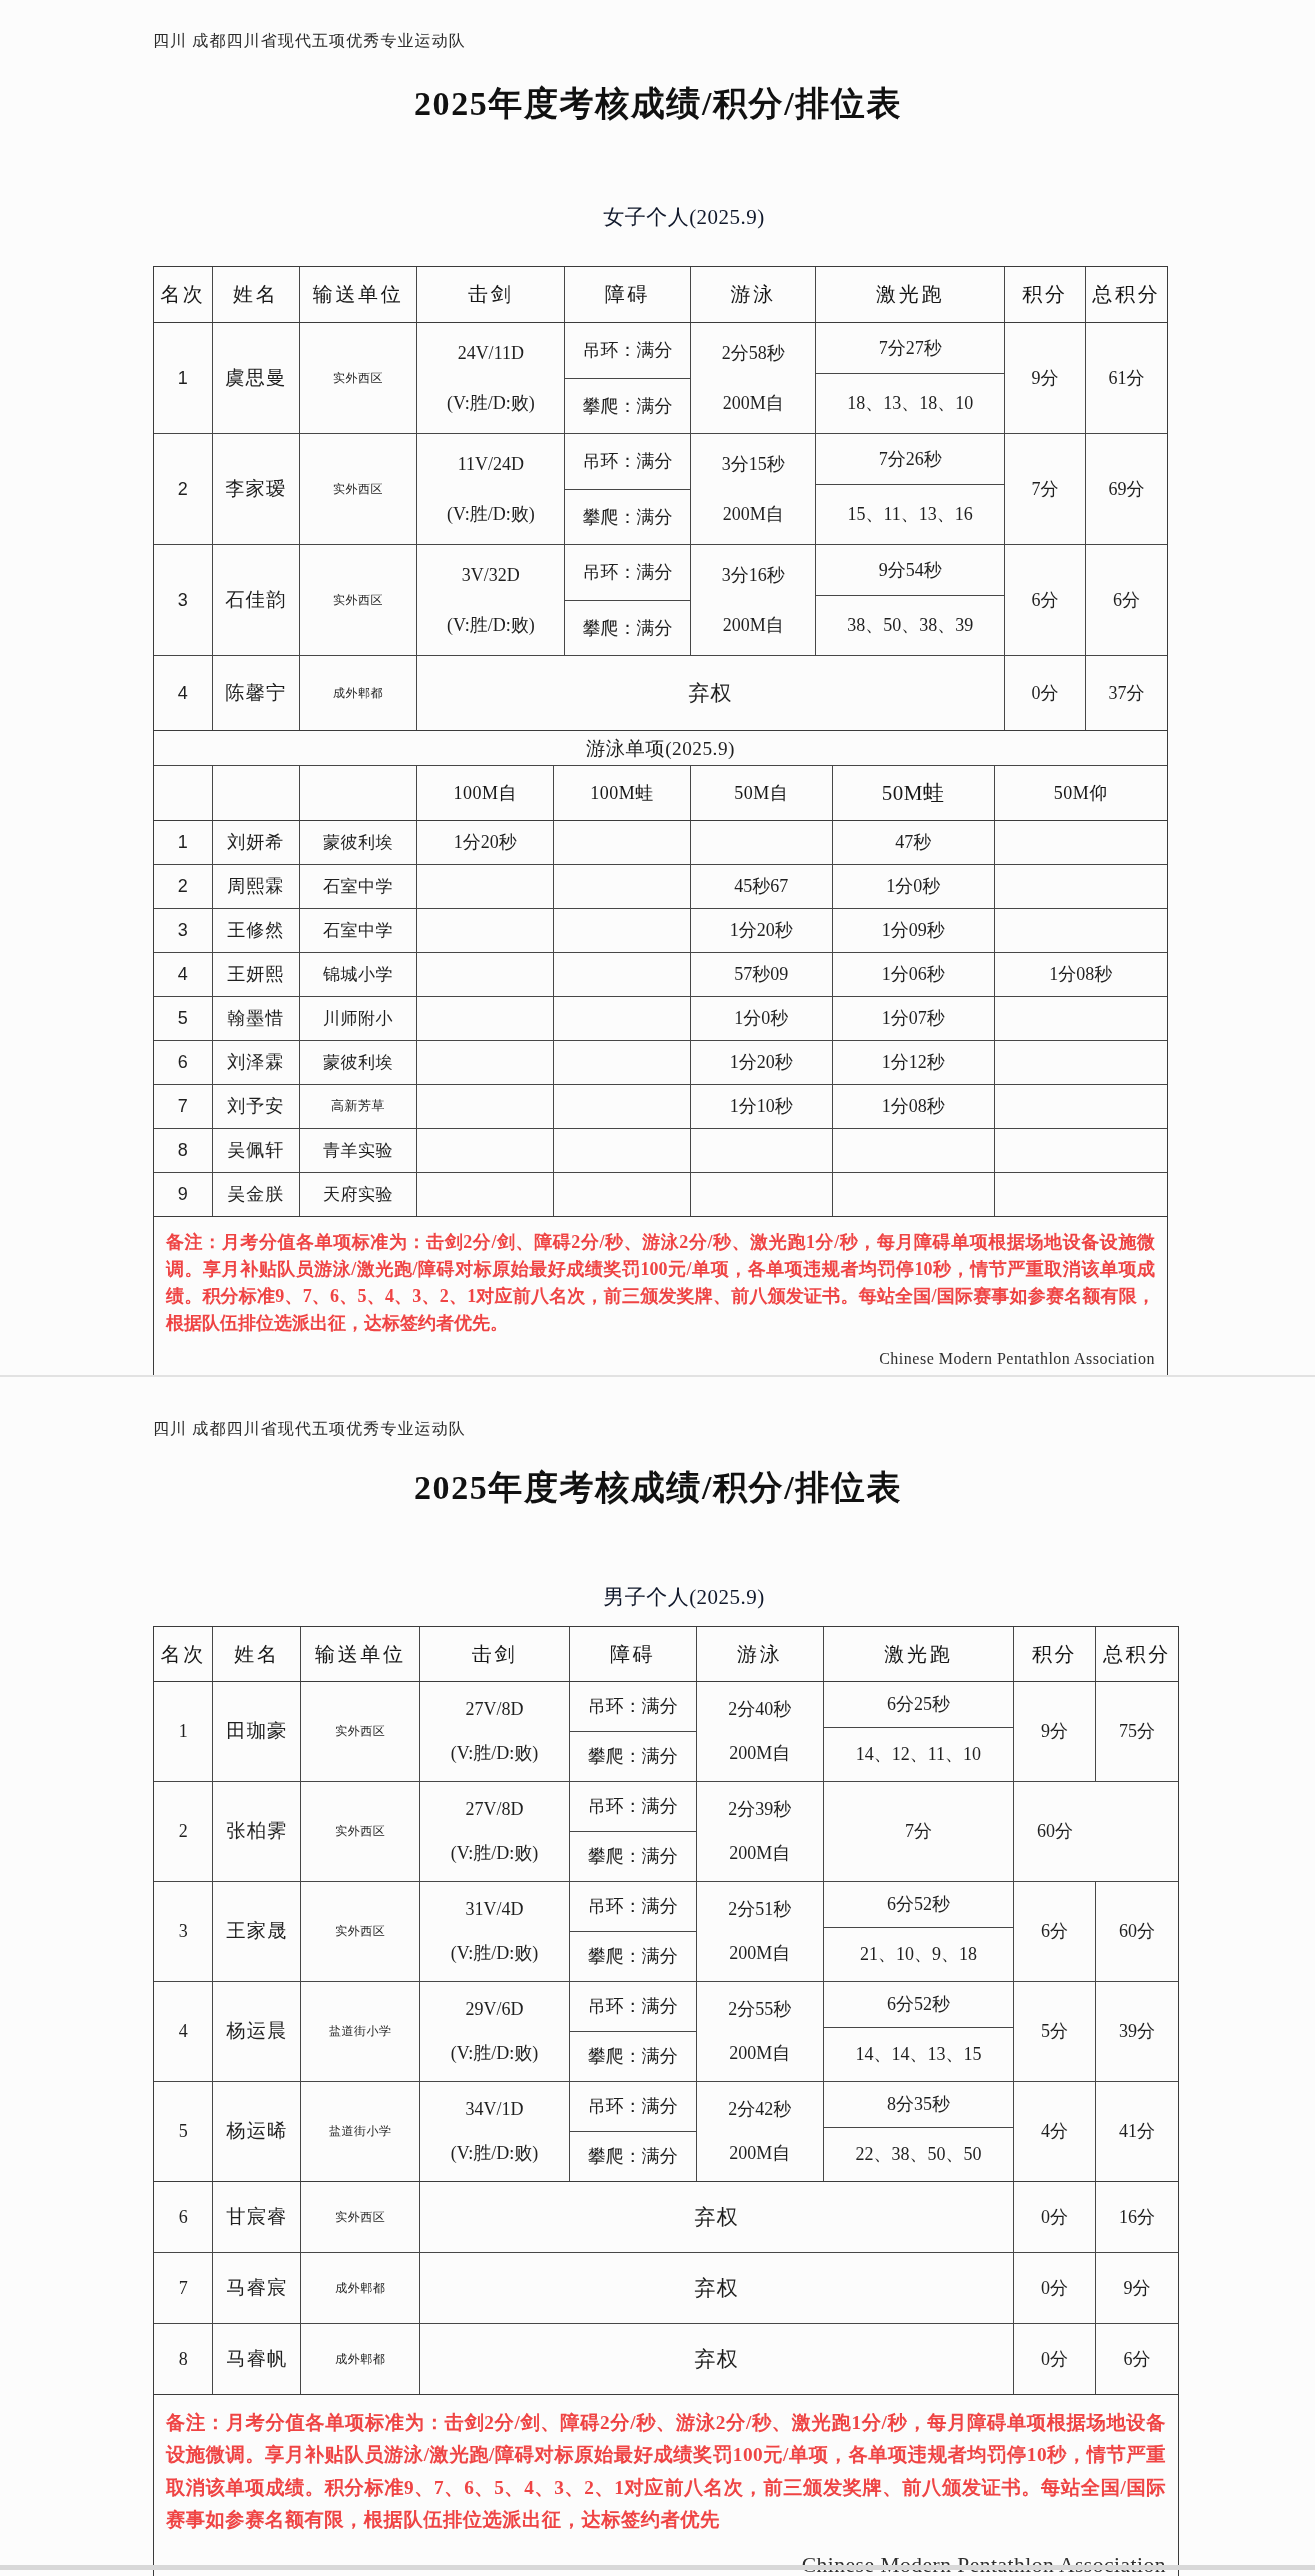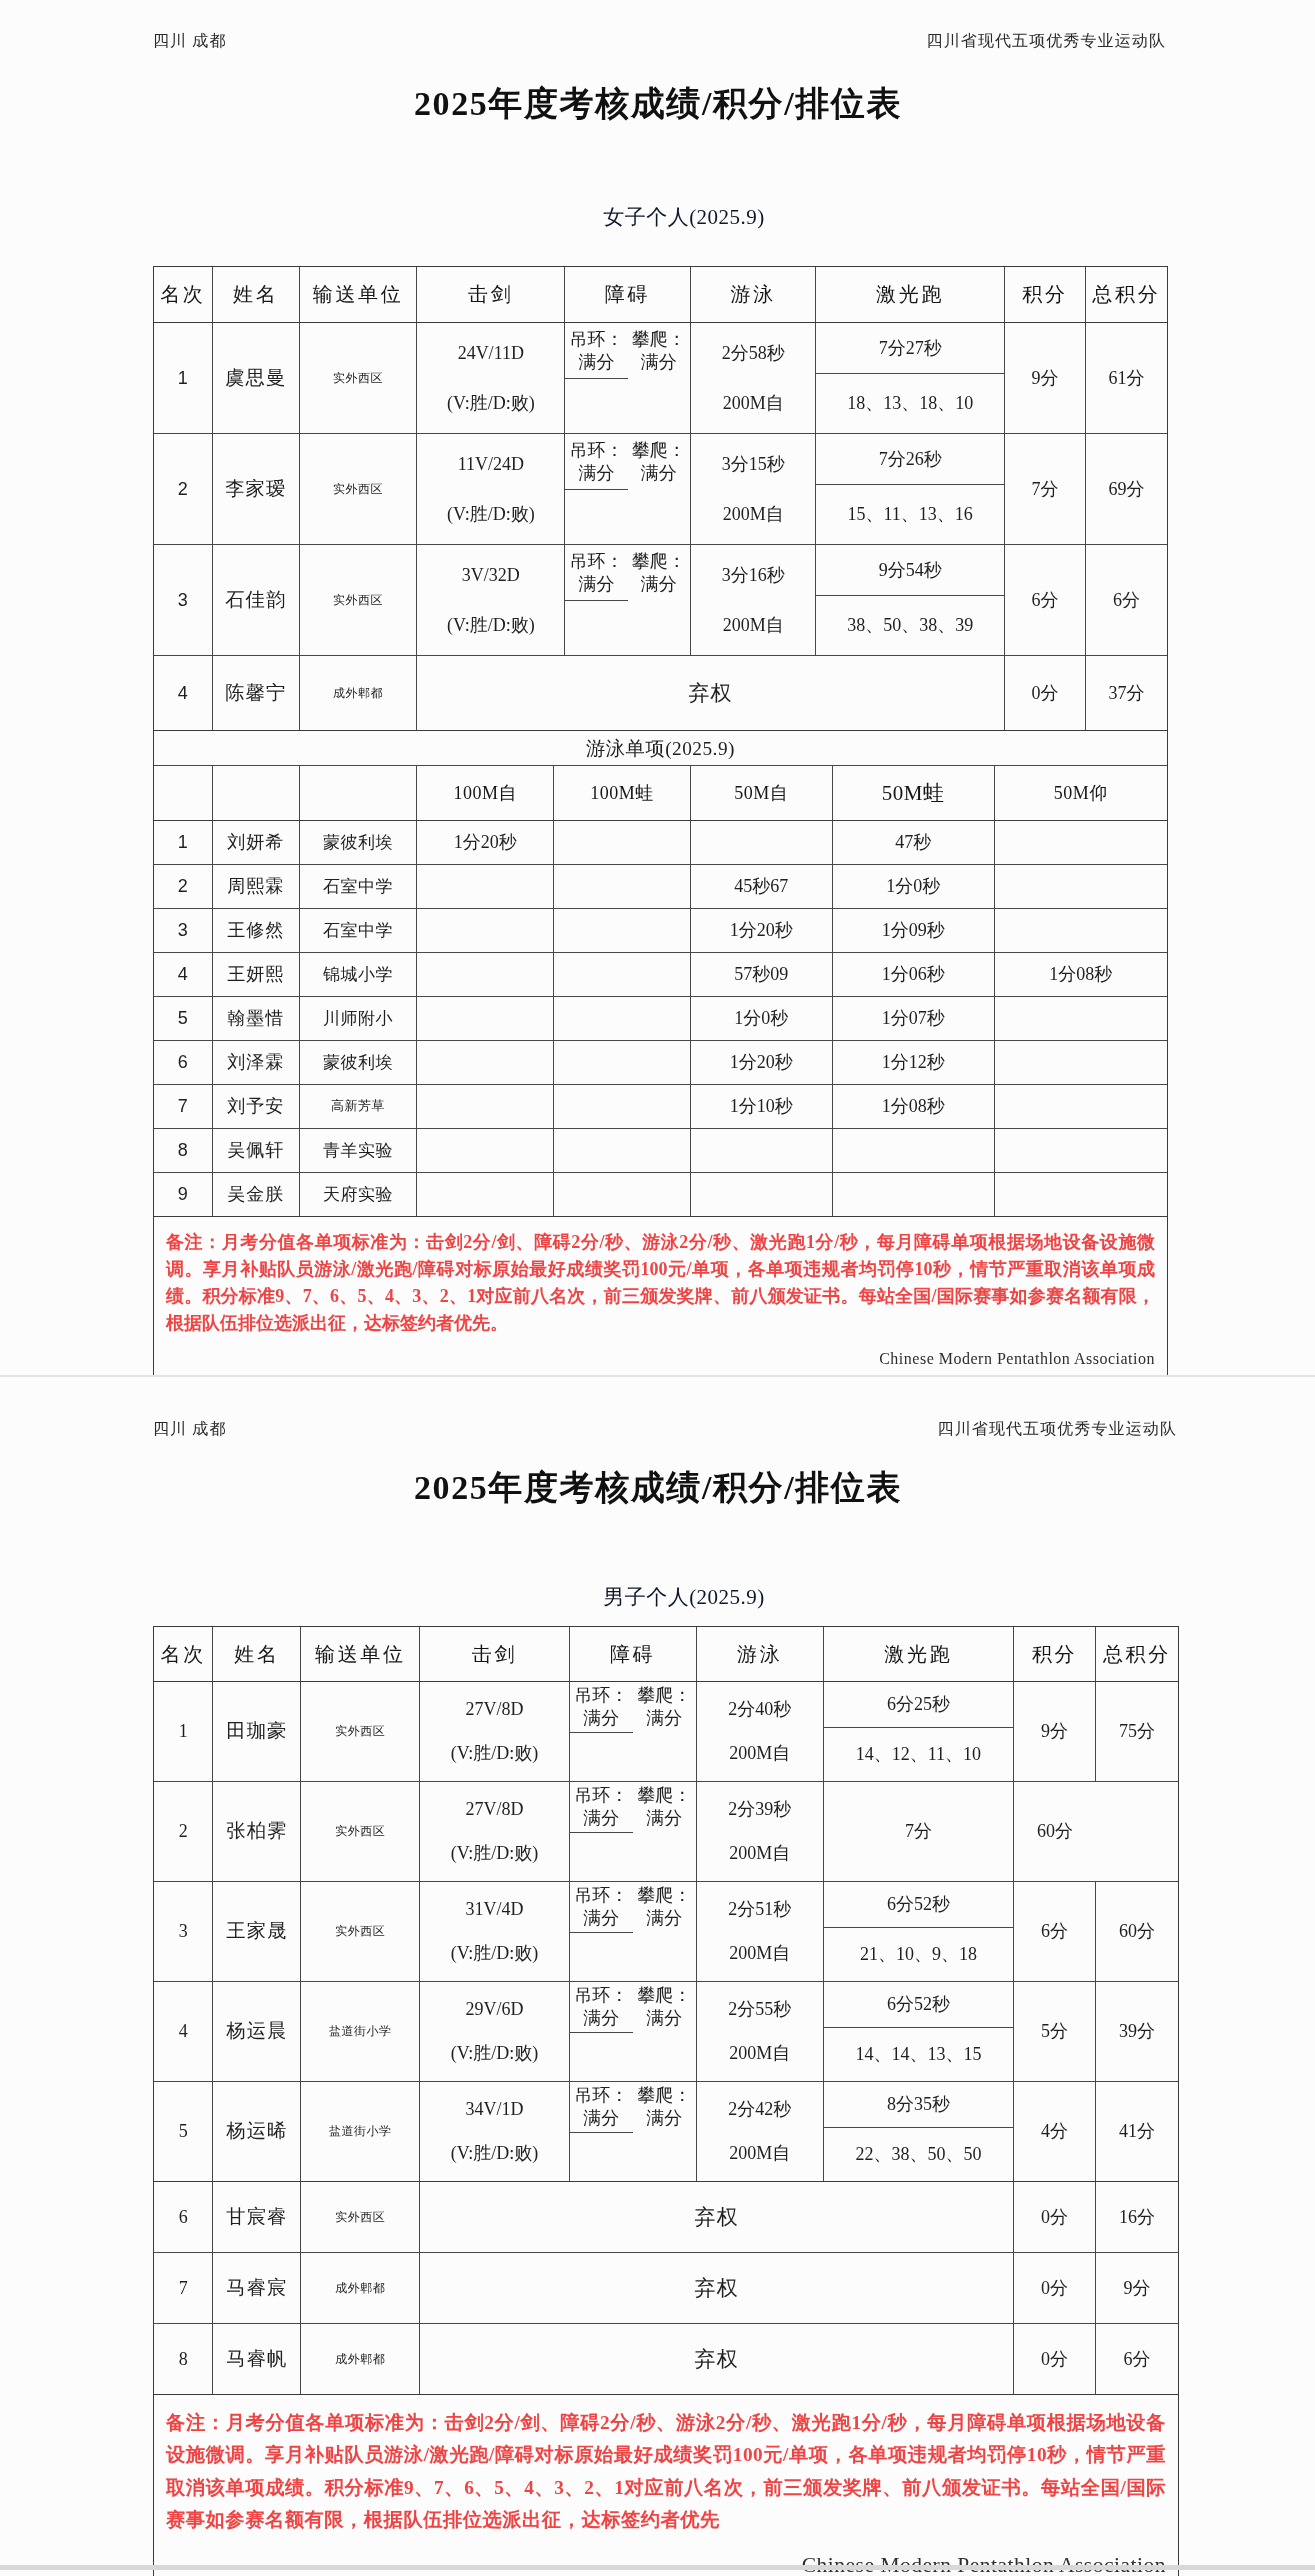--- a/index.html
+++ b/index.html
@@ -11,21 +11,21 @@
   #canvas{
     position:relative;
     width:1316px;height:2576px;
     background:#fcfcfc;
     overflow:hidden;
   }
   .abs{position:absolute;}
   
   .corner{
     left:153px;width:1013px;
-    display:flex;justify-content:space-between;
+    display:flex;justify-content:flex-start;
     font-size:16px;letter-spacing:1.1px;color:#2a2a2a;
   }
   .doc-title{
     left:0;width:1316px;text-align:center;
     font-size:34px;font-weight:bold;letter-spacing:1.6px;color:#111;
   }
   .doc-sub{
     left:0;width:1312px;text-align:center;
     font-size:21px;letter-spacing:0.5px;color:#0f172a;margin-left:28px;
   }
@@ -51,21 +51,21 @@
   .hd{font-size:20px;letter-spacing:2.7px;color:#161616;}
   .nm{font-size:19.3px;letter-spacing:1.1px;}
   .un{font-size:12px;letter-spacing:0.5px;}
   .rk{font-size:18px;}
   .sans{font-family:"Liberation Sans","DejaVu Sans",sans-serif;}
   .pts{font-size:18px;}
   
   .st{flex-direction:column;justify-content:space-around;padding:5.4px 0;}
   .st div{width:100%;}
   
-  .ob{align-items:stretch;padding:0;}
+  .ob{flex-direction:column;align-items:stretch;padding:0;}
   .ob .ob1{height:50%;border-bottom:1.1px solid #474747;display:flex;align-items:center;justify-content:center;}
   .ob .ob2{height:50%;display:flex;align-items:center;justify-content:center;}
   
   .lz{flex-direction:column;align-items:stretch;padding:0;}
   .lz .lz1{height:46%;border-bottom:1.1px solid #474747;display:flex;align-items:center;justify-content:center;}
   .lz .lz2{height:54%;display:flex;align-items:center;justify-content:center;}
   
   .rh1{height:55px;}
   .rm1{height:110px;}
   .rf1{height:74px;}

